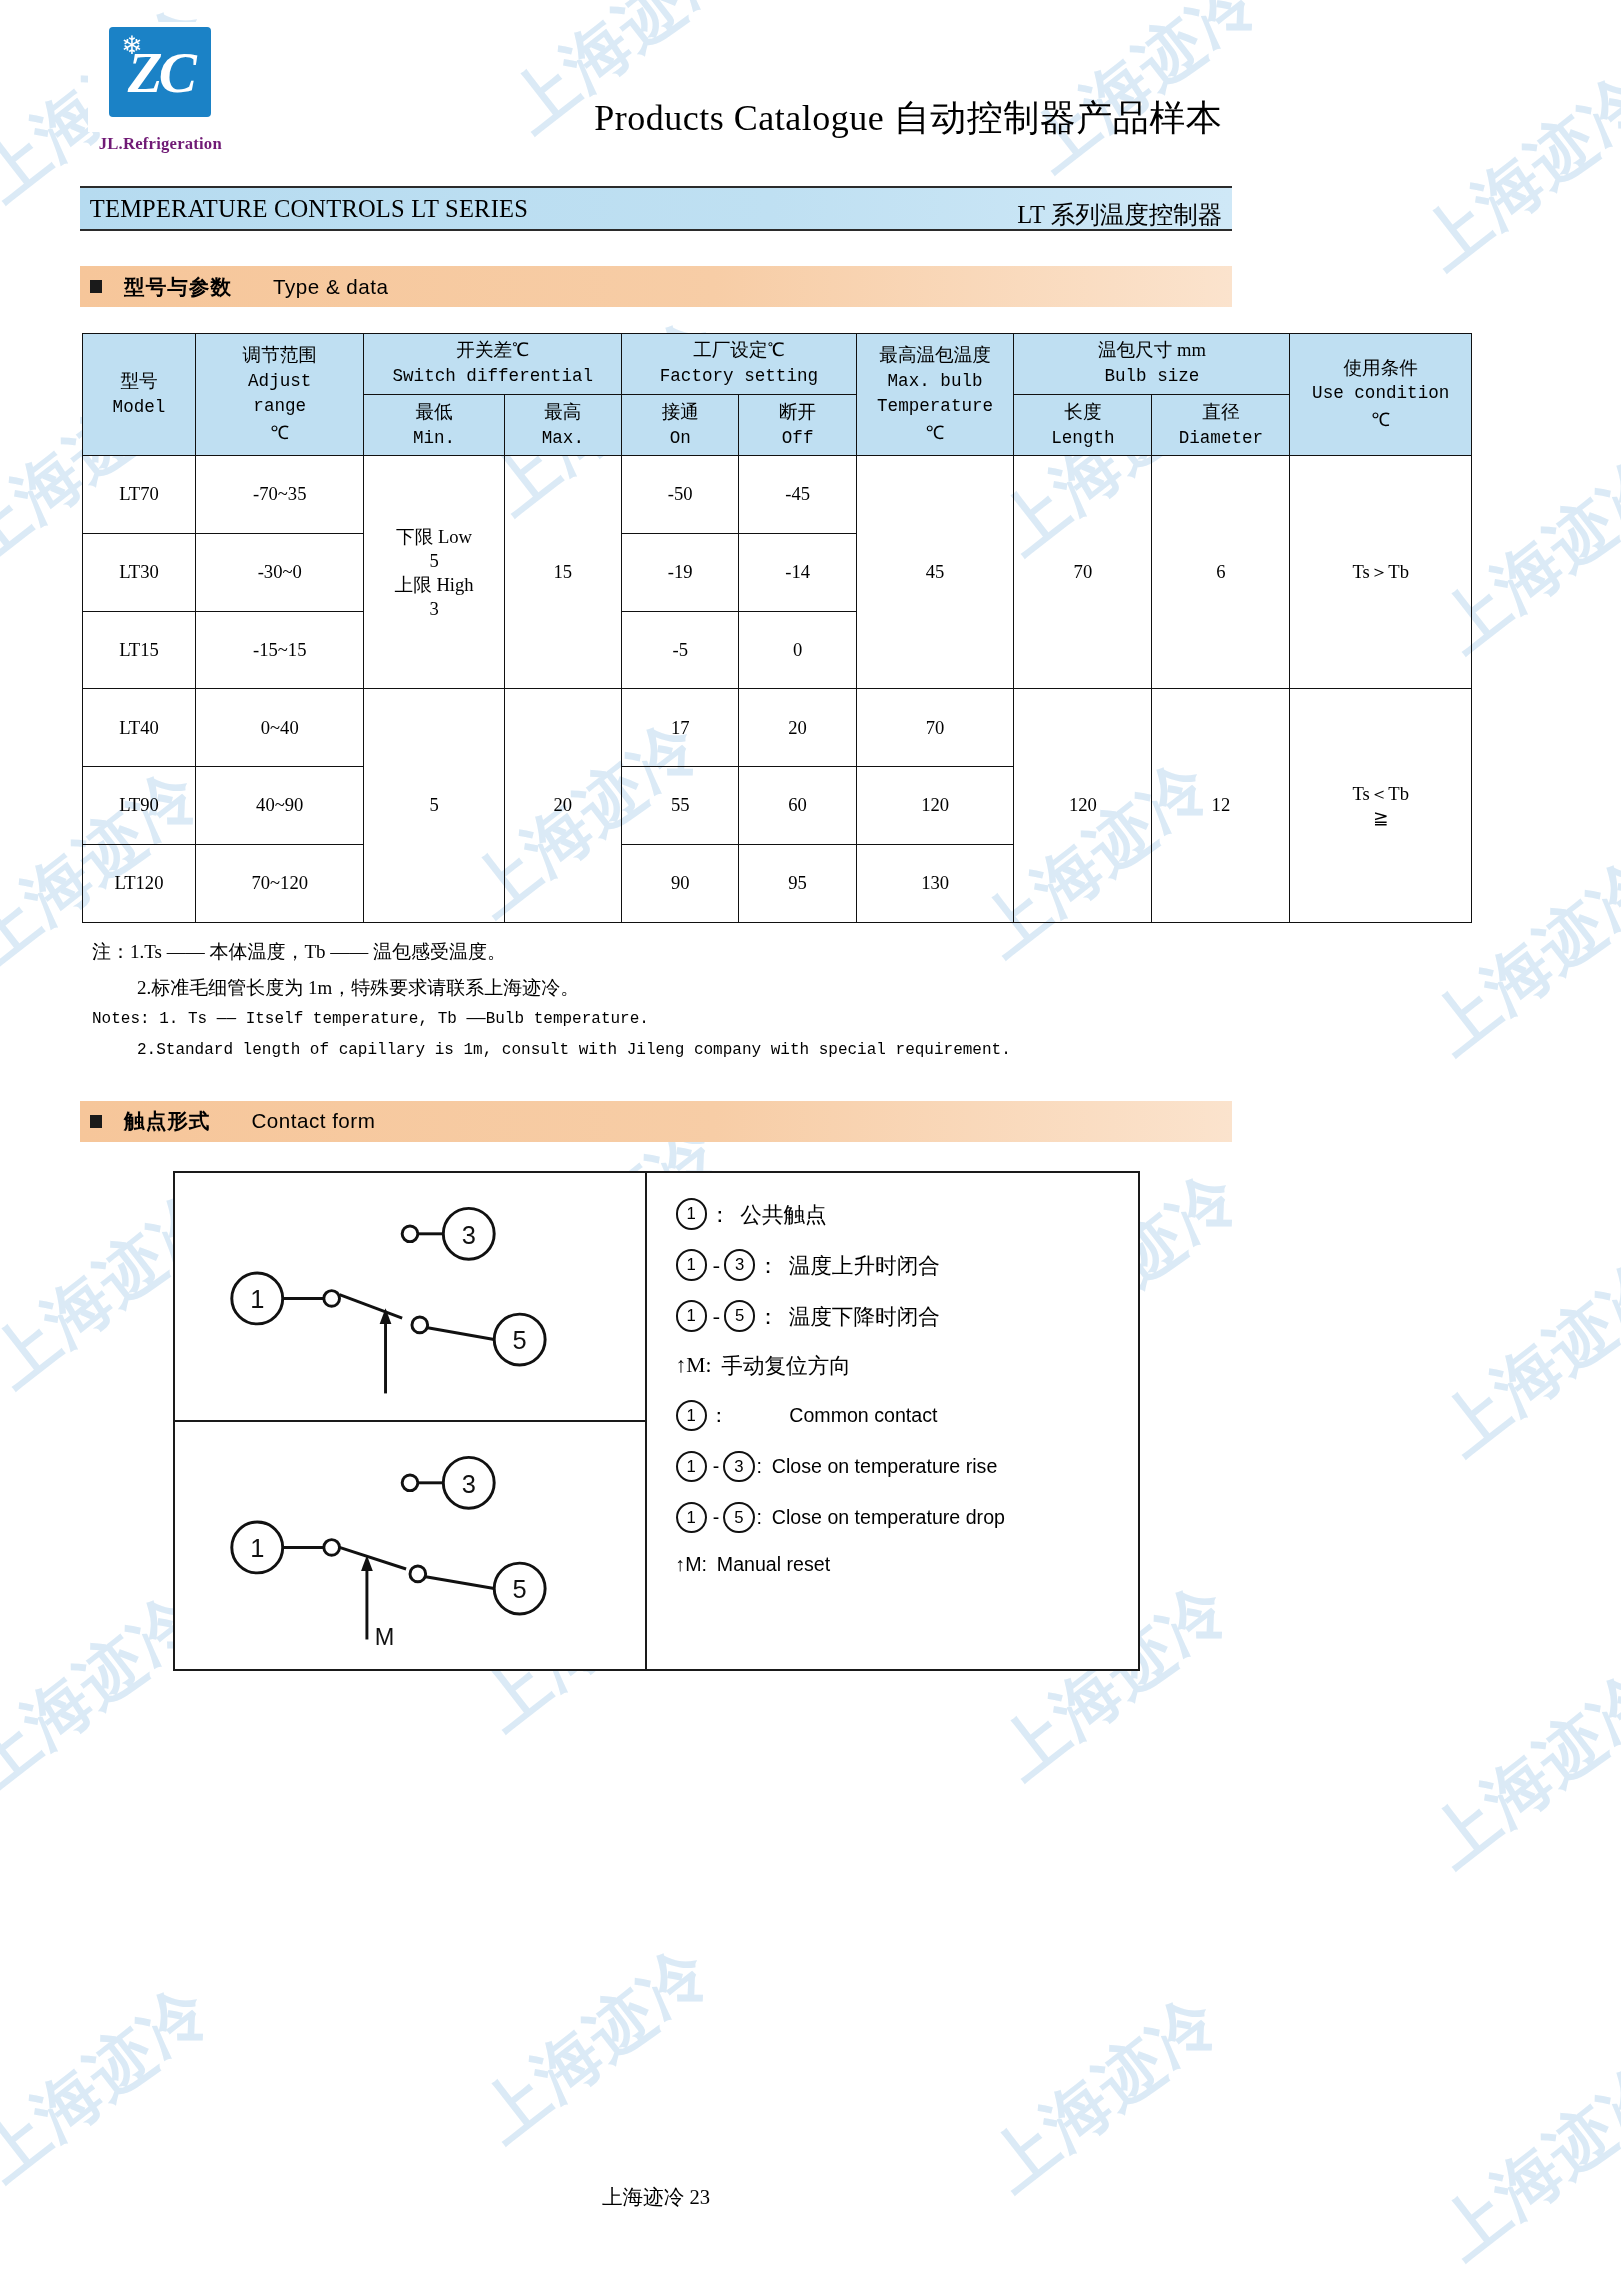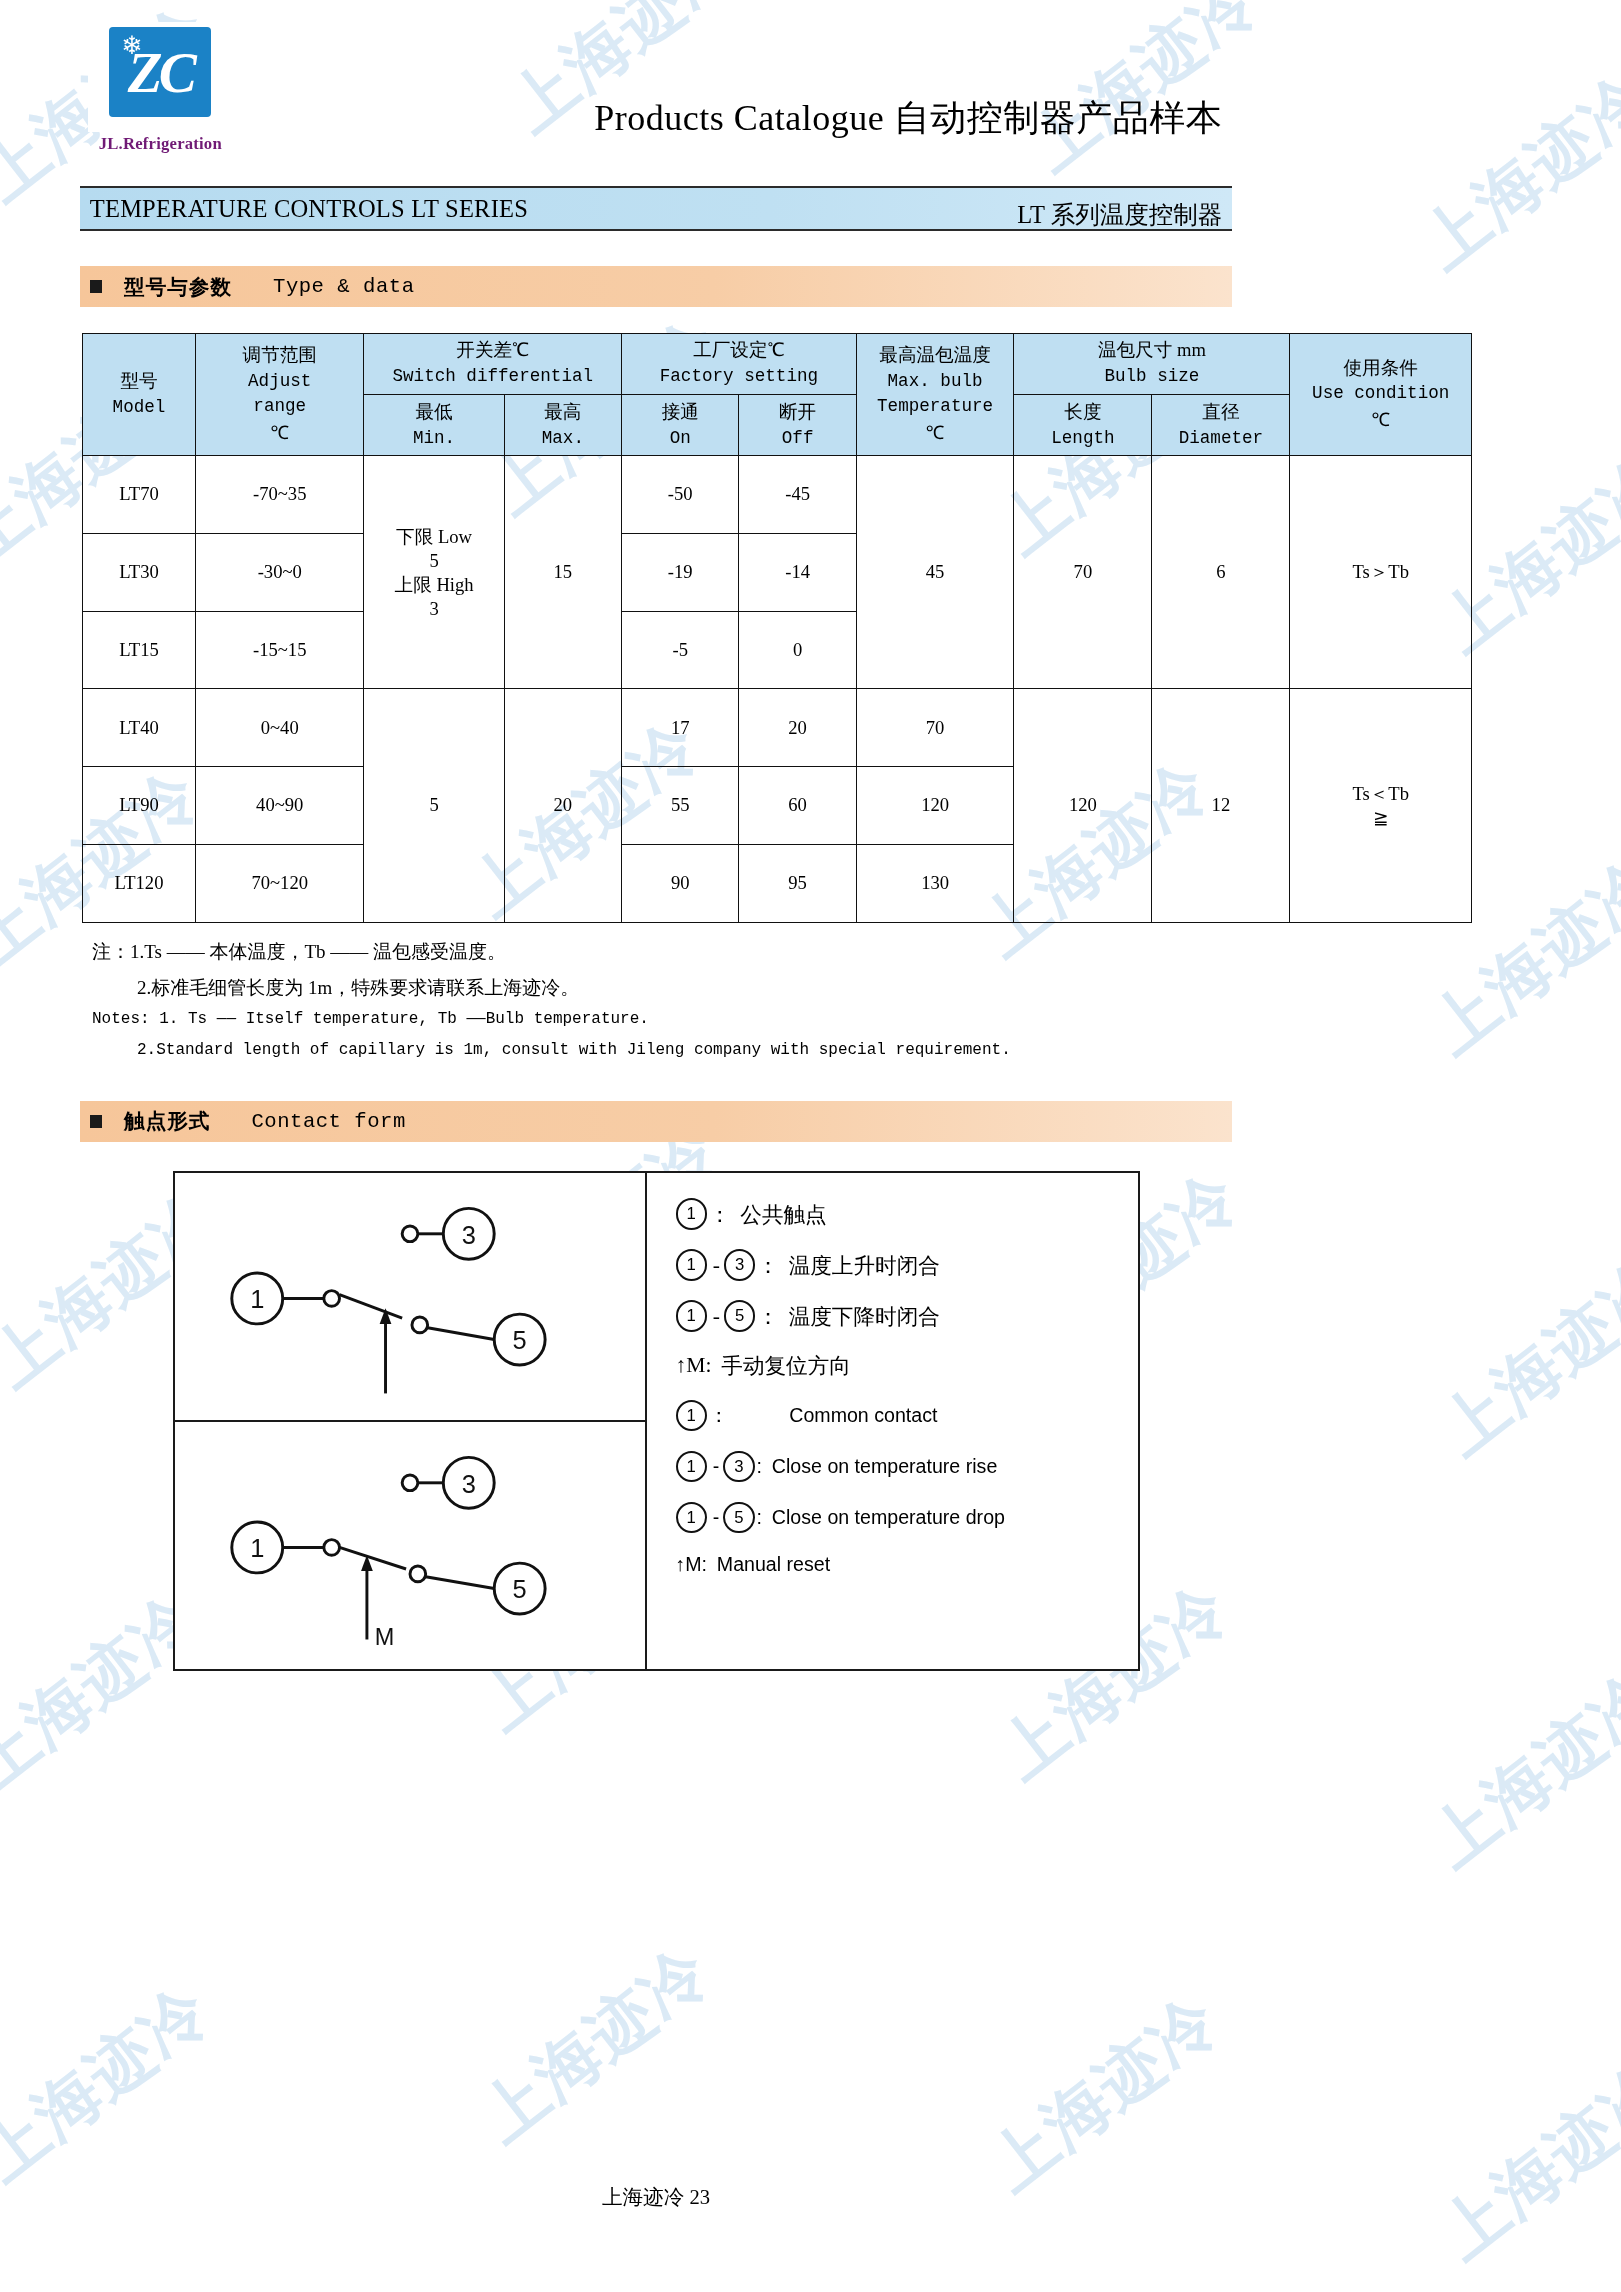--- a/index.html
+++ b/index.html
@@ -151,21 +151,21 @@
     margin-right: 21.6px;
   }
   .sec-cn {
     font-size: 20.6px;
     font-weight: bold;
     font-family: "Liberation Serif", serif;
     letter-spacing: 1px;
   }
   .sec-en {
     font-size: 20.6px;
-    font-family: Liberation Mono, monospace;
+    font-family: Liberation Sans, sans-serif;
     margin-left: 41px;
     letter-spacing: 0.5px;
   }
 
   
   table.data {
     border-collapse: collapse;
     width: 1390px;
     margin-top: 25.5px;
     margin-left: 2px;

